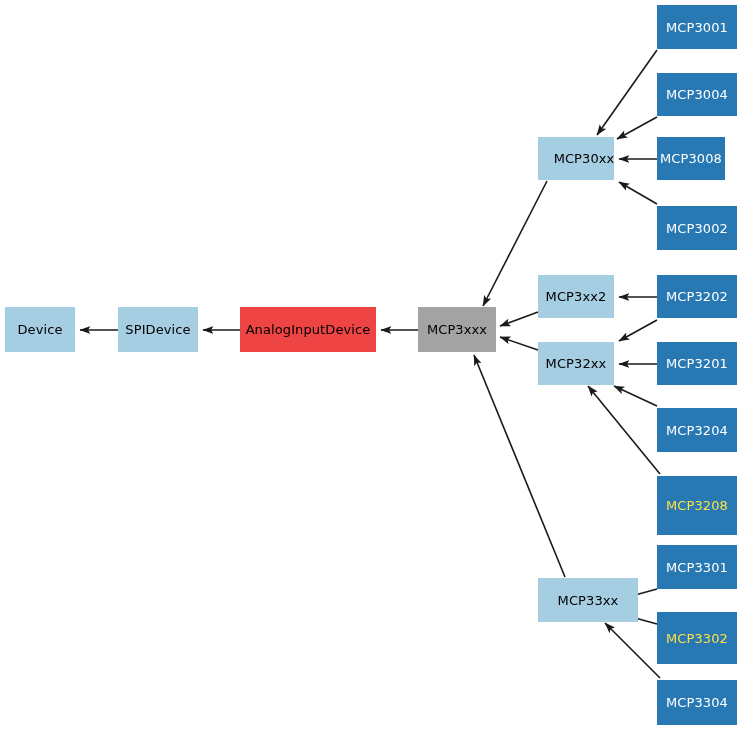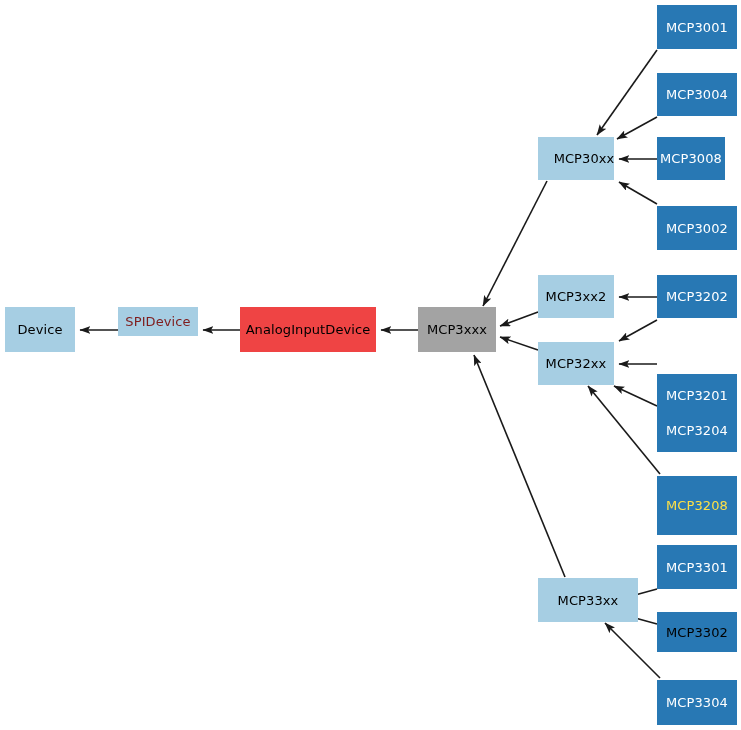--- a/index.html
+++ b/index.html
@@ -84,21 +84,21 @@
         <line x1="660" y1="474" x2="588" y2="386" stroke="#1a1a1a" marker-end="url(#arrowhead)"></line>
         <line x1="657" y1="589" x2="617" y2="600" stroke="#1a1a1a" marker-end="url(#arrowhead)"></line>
         <line x1="657" y1="624" x2="617" y2="613" stroke="#1a1a1a" marker-end="url(#arrowhead)"></line>
         <line x1="660" y1="678" x2="605" y2="623" stroke="#1a1a1a" marker-end="url(#arrowhead)"></line>
       </g>
   </svg>
   <div id="node-layer">
       <div class="node-box node-base" style="left: 5px; top: 307px; width: 70px; height: 45px; background: rgb(166, 206, 227); color: rgb(0, 0, 0);">
         <span>Device</span>
       </div>
-      <div class="node-box node-base" style="left: 118px; top: 307px; width: 80px; height: 29px; background: rgb(166, 206, 227); color: #7f1d1d;">
+      <div class="node-box node-base" style="left: 118px; top: 307px; width: 80px; height: 45px; background: rgb(166, 206, 227); color: #000000;">
         <span>SPIDevice</span>
       </div>
       <div class="node-box node-base" style="left: 240px; top: 307px; width: 136px; height: 45px; background: #ef4444; color: rgb(0, 0, 0);">
         <span>AnalogInputDevice</span>
       </div>
       <div class="node-box node-base" style="left: 418px; top: 307px; width: 78px; height: 45px; background: #a3a3a3; color: rgb(0, 0, 0);">
         <span>MCP3xxx</span>
       </div>
       <div class="node-box node-base" style="left: 538px; top: 137px; width: 76px; height: 43px; background: rgb(166, 206, 227); color: rgb(0, 0, 0); padding-left: 16px;">
         <span>MCP30xx</span>
@@ -120,32 +120,32 @@
       </div>
       <div class="node-box node-leaf" style="left: 657px; top: 137px; width: 68px; height: 43px; background: rgb(40, 120, 180); color: rgb(255, 255, 255);">
         <span>MCP3008</span>
       </div>
       <div class="node-box node-leaf" style="left: 657px; top: 206px; width: 80px; height: 44px; background: rgb(40, 120, 180); color: rgb(255, 255, 255);">
         <span>MCP3002</span>
       </div>
       <div class="node-box node-leaf" style="left: 657px; top: 275px; width: 80px; height: 43px; background: rgb(40, 120, 180); color: rgb(255, 255, 255);">
         <span>MCP3202</span>
       </div>
-      <div class="node-box node-leaf" style="left: 657px; top: 342px; width: 80px; height: 43px; background: rgb(40, 120, 180); color: rgb(255, 255, 255); margin-top: 32px;">
+      <div class="node-box node-leaf" style="left: 657px; top: 342px; width: 80px; height: 43px; background: rgb(40, 120, 180); color: rgb(255, 255, 255);">
         <span>MCP3201</span>
       </div>
       <div class="node-box node-leaf" style="left: 657px; top: 408px; width: 80px; height: 44px; background: rgb(40, 120, 180); color: rgb(255, 255, 255);">
         <span>MCP3204</span>
       </div>
       <div class="node-box node-leaf" style="left: 657px; top: 476px; width: 80px; height: 59px; background: rgb(40, 120, 180); color: #fde047;">
         <span>MCP3208</span>
       </div>
       <div class="node-box node-leaf" style="left: 657px; top: 545px; width: 80px; height: 44px; background: rgb(40, 120, 180); color: rgb(255, 255, 255);">
         <span>MCP3301</span>
       </div>
-      <div class="node-box node-leaf" style="left: 657px; top: 612px; width: 80px; height: 40px; background: rgb(40, 120, 180); color: #000000;">
+      <div class="node-box node-leaf" style="left: 657px; top: 612px; width: 80px; height: 52px; background: rgb(40, 120, 180); color: #fde047;">
         <span>MCP3302</span>
       </div>
       <div class="node-box node-leaf" style="left: 657px; top: 680px; width: 80px; height: 45px; background: rgb(40, 120, 180); color: rgb(255, 255, 255);">
         <span>MCP3304</span>
       </div>
     </div>
 </div>
 
 </body></html>

